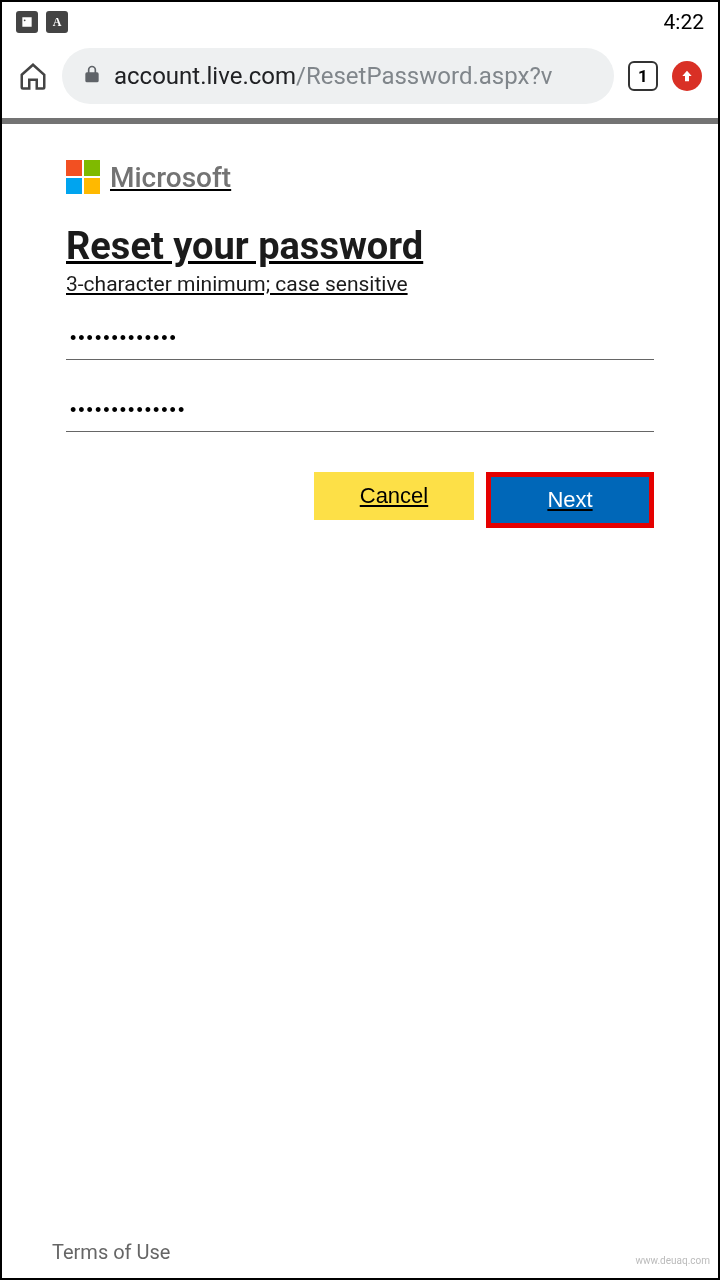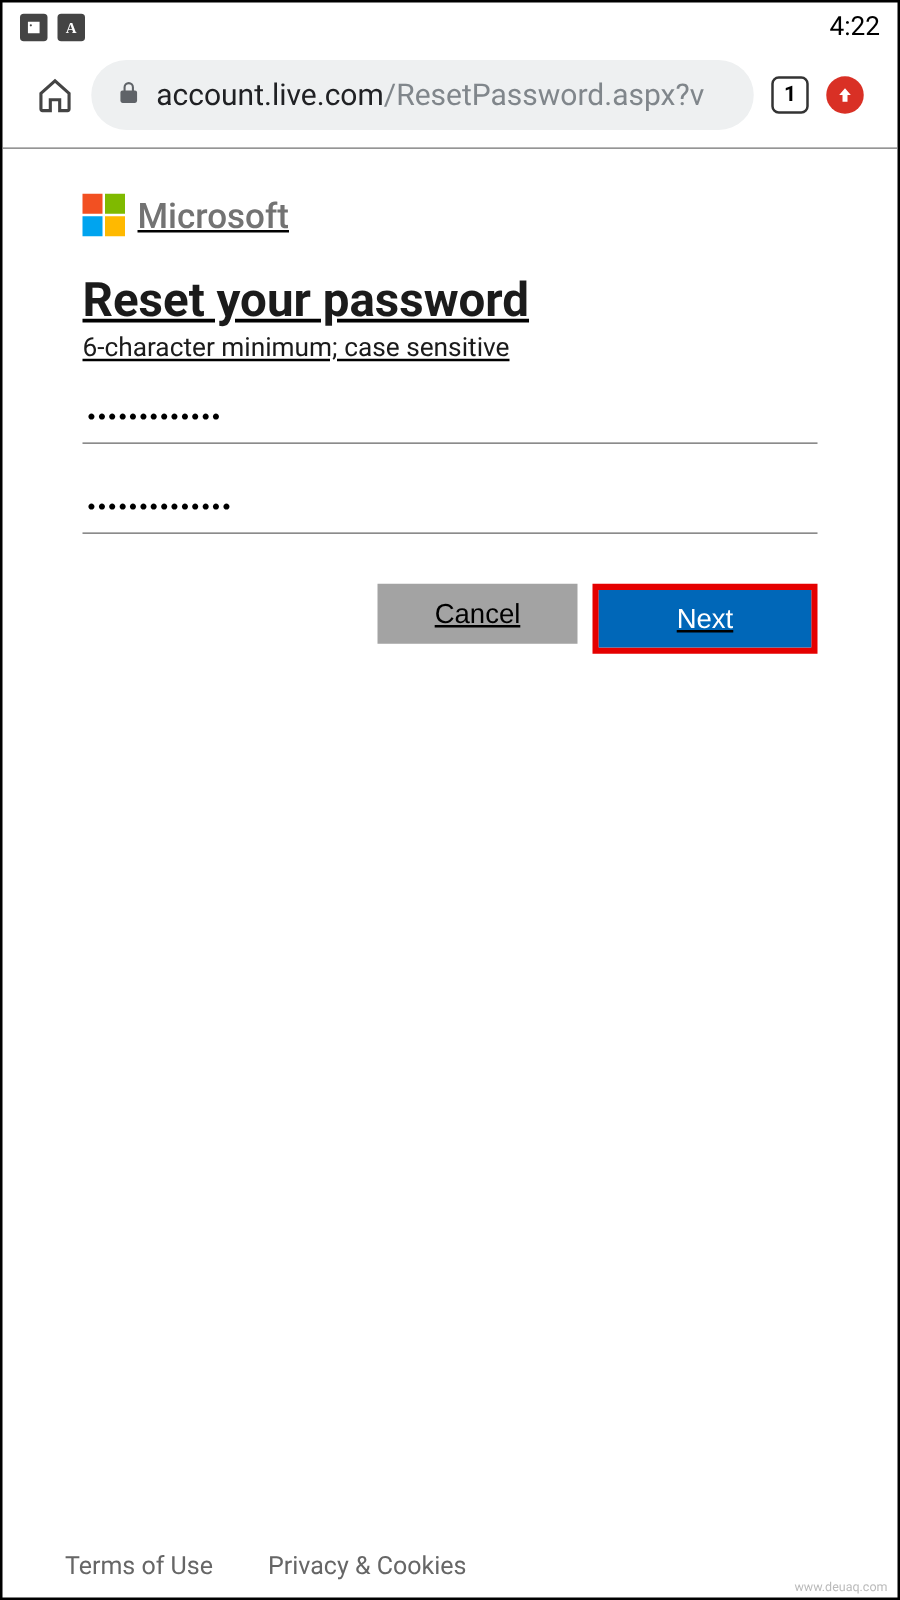--- a/index.html
+++ b/index.html
@@ -29,23 +29,23 @@
       justify-content: center;
       color: #fff;
       font-size: 12px;
       font-weight: bold;
     }
     .status-icon svg { width: 14px; height: 14px; fill: #fff; }
     .status-time { font-size: 21px; font-weight: 400; color: #000; }
     .browser-bar {
       display: flex;
       align-items: center;
-      padding: 10px 27px 14px;
+      padding: 10px 16px 14px;
       gap: 14px;
-      border-bottom: 1px solid #737373;
+      border-bottom: 6px solid #737373;
     }
     .home-icon { width: 30px; height: 30px; }
     .home-icon svg { width: 30px; height: 30px; stroke: #444; fill: none; stroke-width: 2; }
     .url-bar {
       flex: 1;
       background: #eef0f1;
       border-radius: 28px;
       height: 56px;
       display: flex;
       align-items: center;
@@ -107,35 +107,35 @@
     .btn {
       width: 160px;
       height: 48px;
       font-size: 22px;
       border: none;
       cursor: pointer;
       display: flex;
       align-items: center;
       justify-content: center;
     }
-    .btn-cancel { background: #a3a3a3; color: #000; }
+    .btn-cancel { background: #fde047; color: #000; }
     .btn-next-wrap { border: 5px solid #e50000; }
-    .btn-next { background: #0067b8; color: #fff; width: 170px; height: 46px; }
+    .btn-next { background: #0067b8; color: #fff; width: 158px; height: 46px; }
     .footer {
       position: absolute;
       bottom: 14px;
       left: 50px;
       display: flex;
       gap: 44px;
       font-size: 20px;
       color: #666;
     }
     .watermark {
       position: absolute;
-      bottom: 2px;
+      bottom: 12px;
       right: 8px;
       font-size: 10px;
       color: #bbb;
     }
   </style>
 </head>
 <body>
 
 <div class="status-bar">
   <div class="status-left">
@@ -178,29 +178,28 @@
   <div class="ms-logo-row">
     <div class="ms-logo">
       <div class="ms-sq1"></div>
         <div class="ms-sq2"></div>
         <div class="ms-sq3"></div>
         <div class="ms-sq4"></div>
     </div>
     <div class="ms-name">Microsoft</div>
   </div>
   <h1 class="page-title">Reset your password</h1>
-  <div class="hint">6-character minimum; case sensitive</div>
+  <div class="hint">3-character minimum; case sensitive</div>
   <input class="pw-input" type="text" value="•••••••••••••" style="">
   <input class="pw-input" type="text" value="••••••••••••••" style="">
   <div class="button-row">
     <button class="btn btn-cancel">Cancel</button>
     <div class="btn-next-wrap">
       <button class="btn btn-next">Next</button>
     </div>
   </div>
 </div>
 
 <div class="footer">
   <span>Terms of Use</span>
-  <span>Privacy &amp; Cookies</span>
 </div>
 
 <div class="watermark">www.deuaq.com</div>
 
 </body></html>

